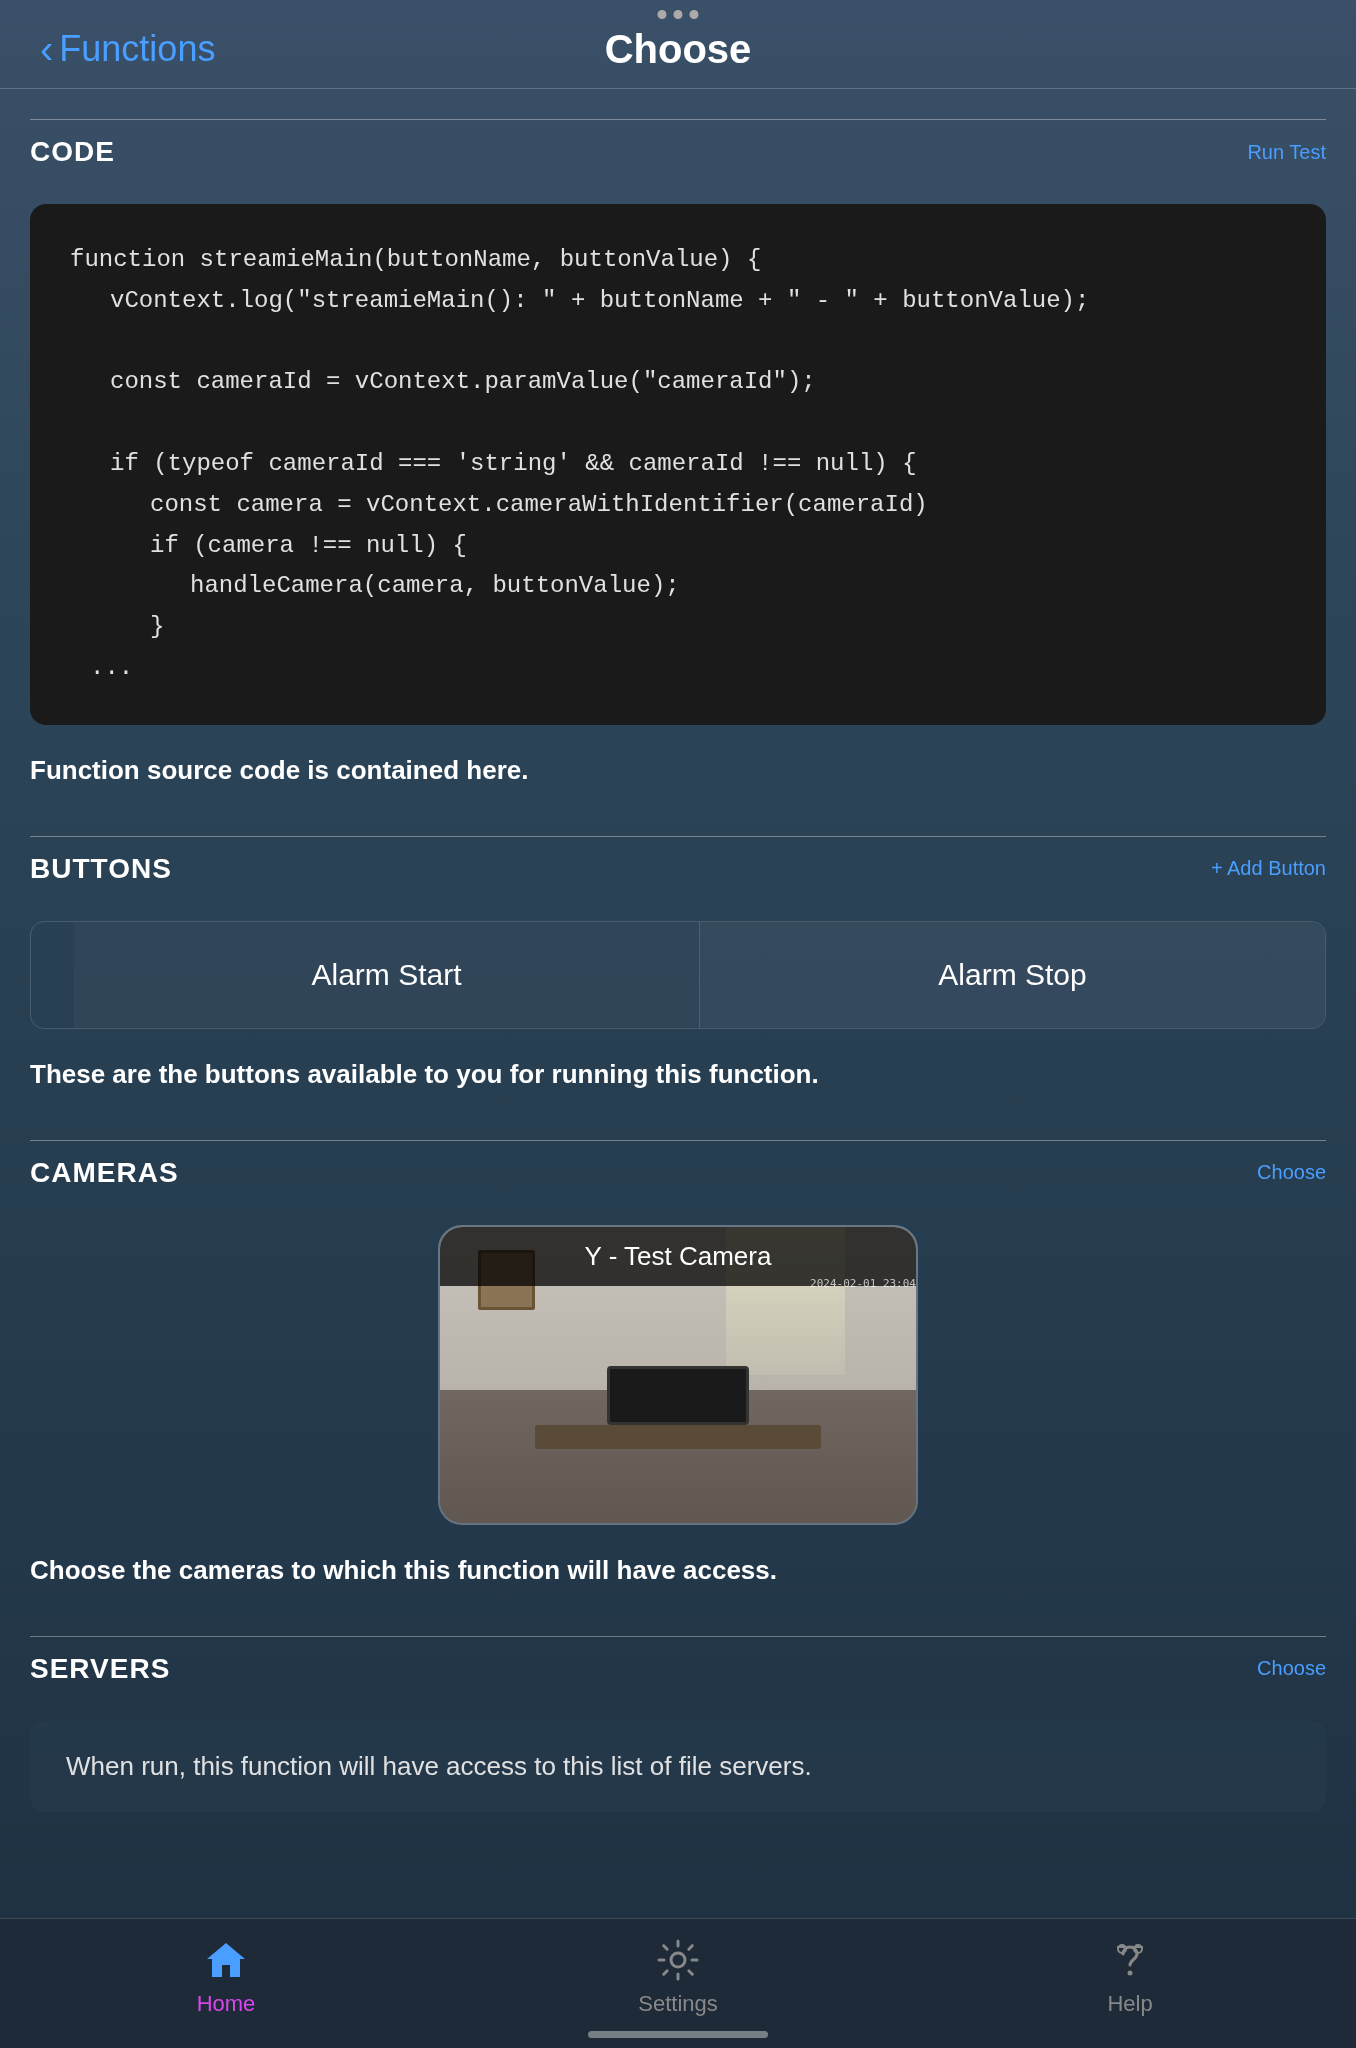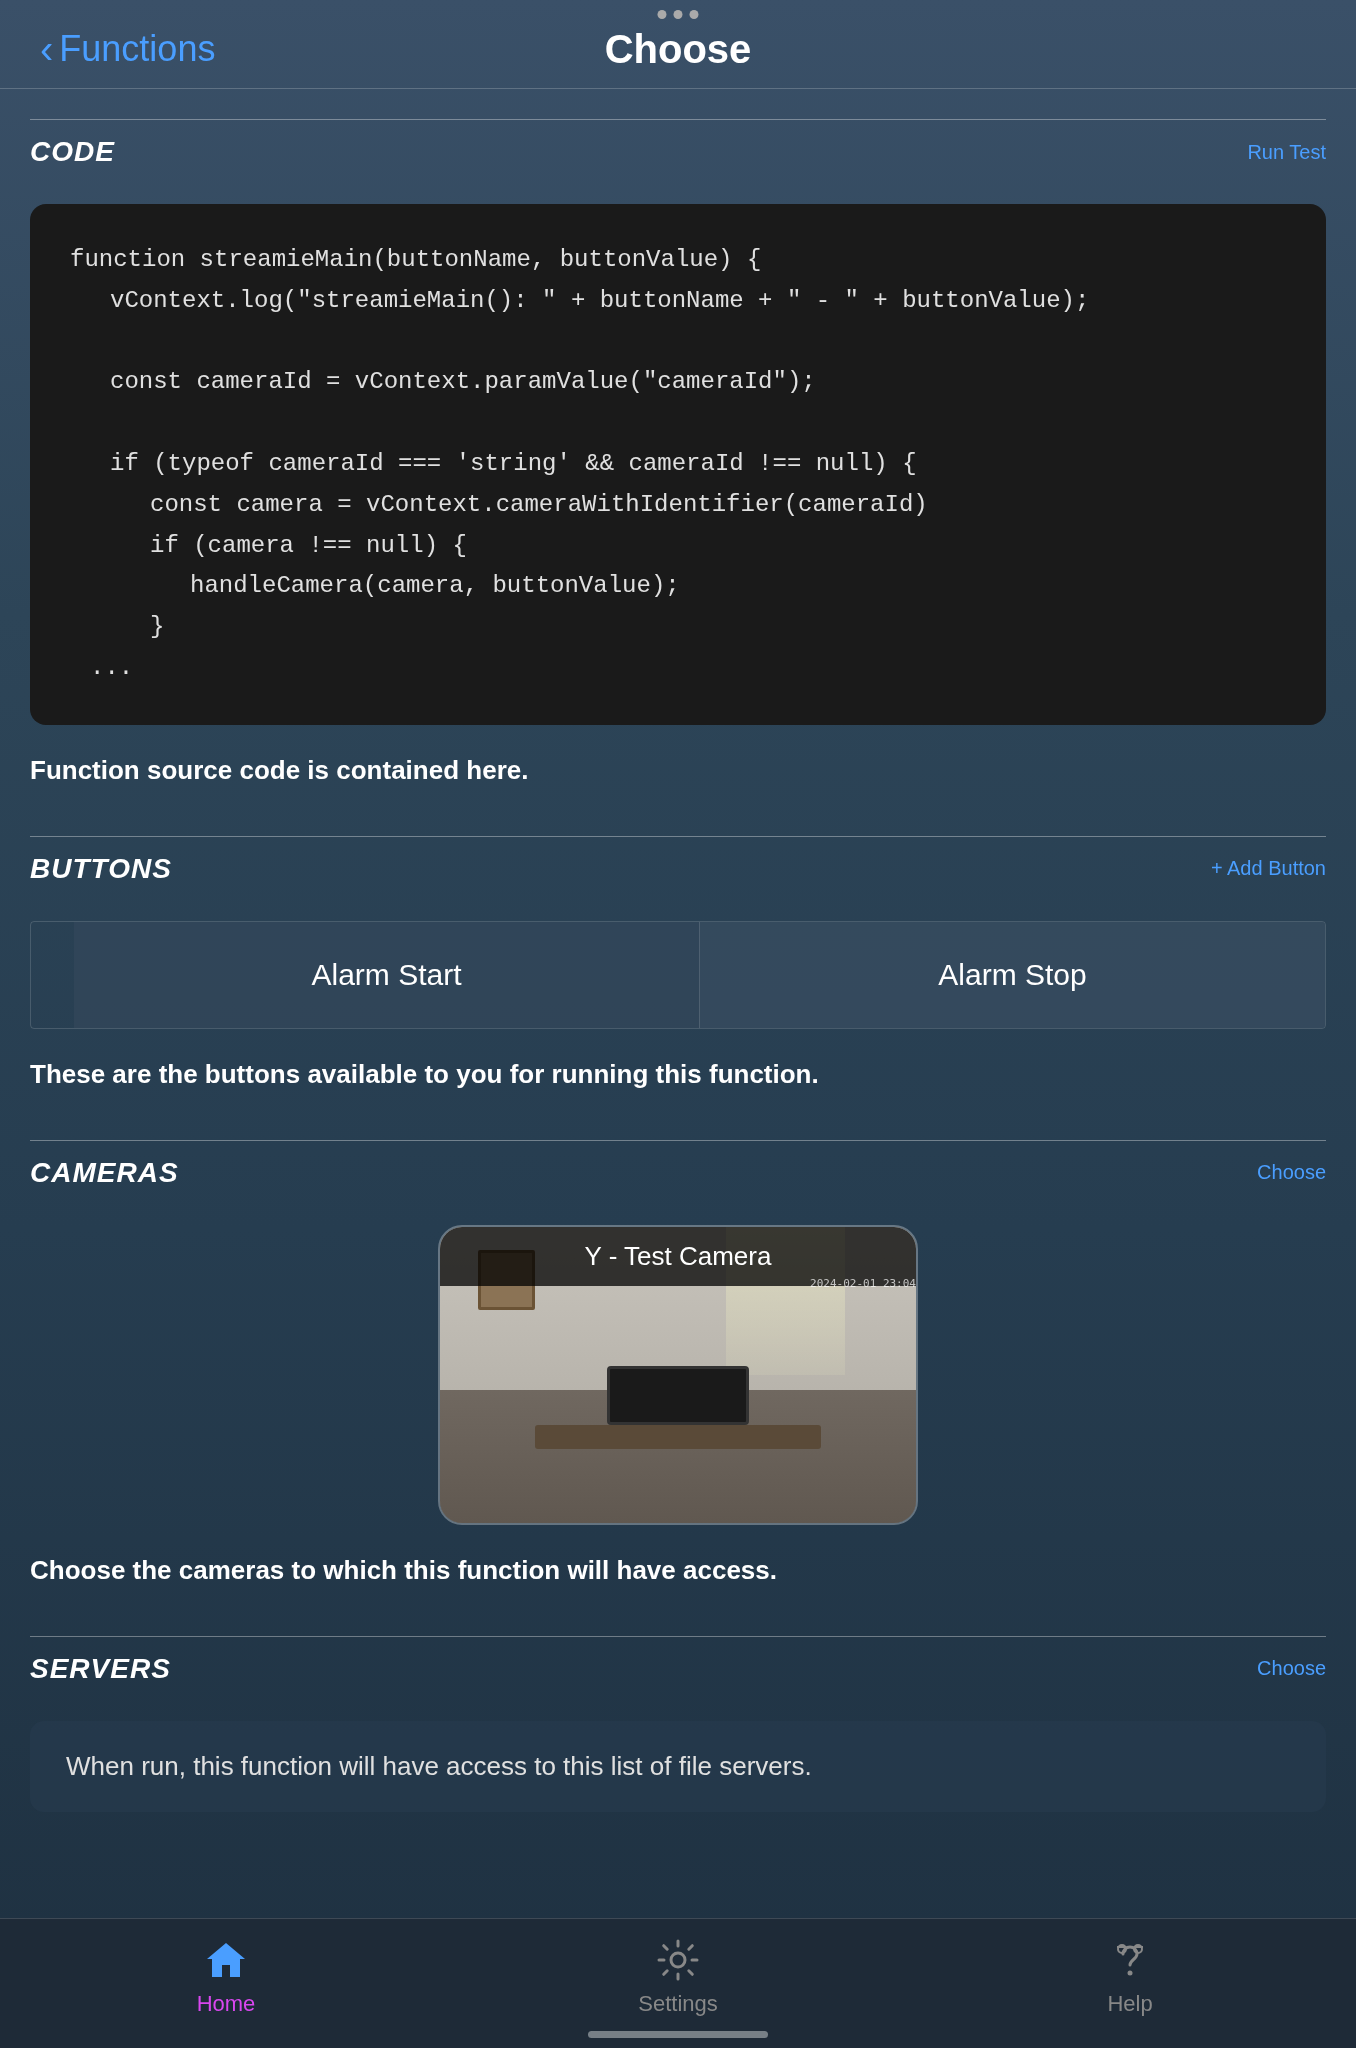--- a/index.html
+++ b/index.html
@@ -71,21 +71,20 @@
       border-top: 1px solid rgba(255,255,255,0.35);
       border-bottom: none;
       margin-bottom: 0;
     }
 
     .section-title {
       font-size: 28px;
       font-weight: 600;
       color: #ffffff;
       letter-spacing: 1px;
-      font-style: italic;
     }
 
     .section-action {
       font-size: 20px;
       color: #4a9eff;
       cursor: pointer;
     }
 
     
     .code-container {
@@ -113,21 +112,21 @@
       font-weight: 700;
       color: #ffffff;
       padding: 10px 0;
     }
 
     
     .buttons-row {
       display: flex;
       gap: 0;
       margin-top: 20px;
-      border-radius: 4px;
+      border-radius: 14px;
       overflow: hidden;
       border: 1px solid rgba(255,255,255,0.15);
       padding-left: 43px;
     }
 
     .btn-alarm {
       flex: 1;
       padding: 36px 20px;
       text-align: center;
       font-size: 30px;

